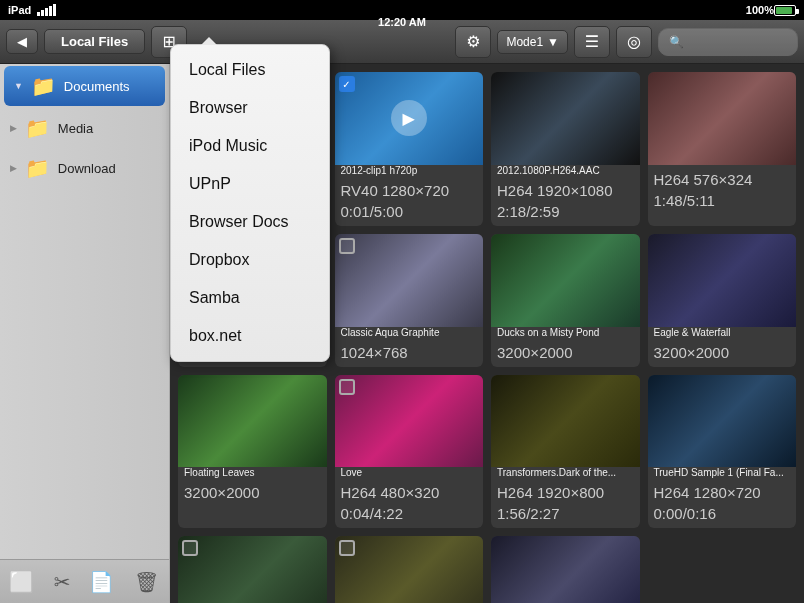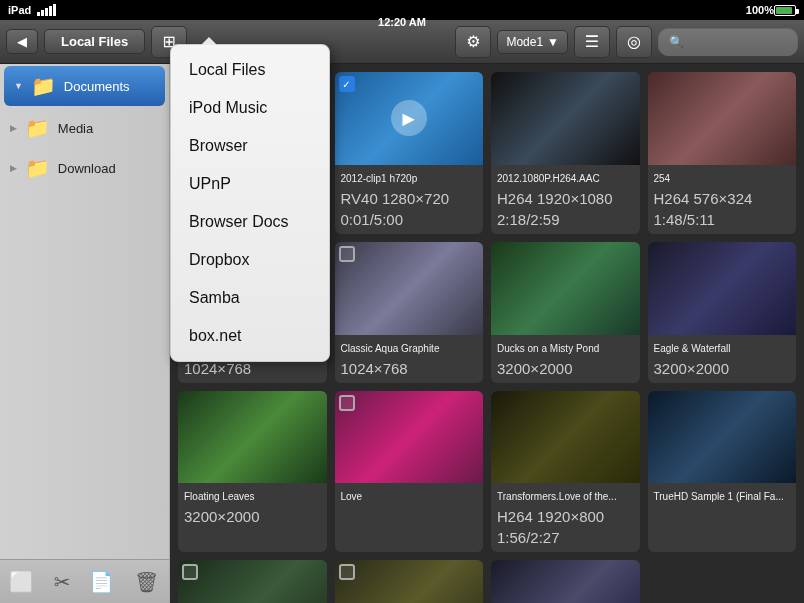--- a/index.html
+++ b/index.html
@@ -248,21 +248,21 @@
     .video-info {
       padding: 4px 6px;
       font-size: 15px;
       color: #ccc;
       line-height: 1.4;
     }
 
     .video-title {
       font-size: 10px;
       color: #eee;
-      padding: 8px 6px 0;
+      padding: 0 6px 0;
       white-space: nowrap;
       overflow: hidden;
       text-overflow: ellipsis;
     }
 
     .checkbox {
       position: absolute;
       top: 4px;
       left: 4px;
       width: 16px;
@@ -388,22 +388,22 @@
       <div class="sidebar-bottom">
         <span class="bottom-icon">⬜</span>
         <span class="bottom-icon">✂</span>
         <span class="bottom-icon">📄</span>
         <span class="bottom-icon">🗑</span>
       </div>
     </div>
 
     <div class="dropdown-menu">
       <div class="menu-item">Local Files</div>
+      <div class="menu-item">Browser</div>
       <div class="menu-item">iPod Music</div>
-      <div class="menu-item">Browser</div>
       <div class="menu-item">UPnP</div>
       <div class="menu-item">Browser Docs</div>
       <div class="menu-item">Dropbox</div>
       <div class="menu-item">Samba</div>
       <div class="menu-item">box.net</div>
     </div>
 
     <div class="main-content">
       <div class="video-grid">
 
@@ -425,21 +425,20 @@
         </div>
 
         <div class="video-card">
           <div class="video-thumb thumb-dark" style="background:linear-gradient(135deg,#111,#3a4a5a,#111)"></div>
           <div class="video-title">2012.1080P.H264.AAC</div>
           <div class="video-info">H264 1920×1080<br>2:18/2:59</div>
         </div>
 
         <div class="video-card">
           <div class="video-thumb" style="background:linear-gradient(135deg,#4a2a2a,#8a5a5a,#4a2a2a)"></div>
-          <div class="video-title">254</div>
           <div class="video-info">H264 576×324<br>1:48/5:11</div>
         </div>
 
         <div class="video-card">
           <div class="video-thumb" style="background:linear-gradient(135deg,#1a5a6a,#3a9aaa,#1a5a6a)">
             <div class="checkbox"></div>
             <div class="play-btn">▶</div>
           </div>
           <div class="video-title">Classic Aqua Blue</div>
           <div class="video-info">1024×768</div>
@@ -469,31 +468,33 @@
           <div class="video-thumb" style="background:linear-gradient(135deg,#1a3a1a,#4a8a3a,#1a3a1a)"></div>
           <div class="video-title">Floating Leaves</div>
           <div class="video-info">3200×2000</div>
         </div>
 
         <div class="video-card">
           <div class="video-thumb" style="background:linear-gradient(135deg,#6a1a4a,#cc2277,#6a1a4a)">
             <div class="checkbox"></div>
           </div>
           <div class="video-title">Love</div>
+          <div class="video-info">H264 480×320<br>0:04/4:22</div>
         </div>
 
         <div class="video-card">
           <div class="video-thumb" style="background:linear-gradient(135deg,#1a1a0a,#4a4a1a,#2a2a0a)"></div>
-          <div class="video-title">Transformers.Love of the...</div>
+          <div class="video-title">Transformers.Dark of the...</div>
           <div class="video-info">H264 1920×800<br>1:56/2:27</div>
         </div>
 
         <div class="video-card">
           <div class="video-thumb" style="background:linear-gradient(135deg,#0a1a2a,#2a4a6a,#0a1a2a)"></div>
           <div class="video-title">TrueHD Sample 1 (Final Fa...</div>
+          <div class="video-info">H264 1280×720<br>0:00/0:16</div>
         </div>
 
         <div class="video-card">
           <div class="video-thumb" style="background:linear-gradient(135deg,#1a2a1a,#3a5a3a,#1a2a1a)">
             <div class="checkbox"></div>
           </div>
           <div class="video-title">circle-hlra.sample</div>
 
         </div>
 

